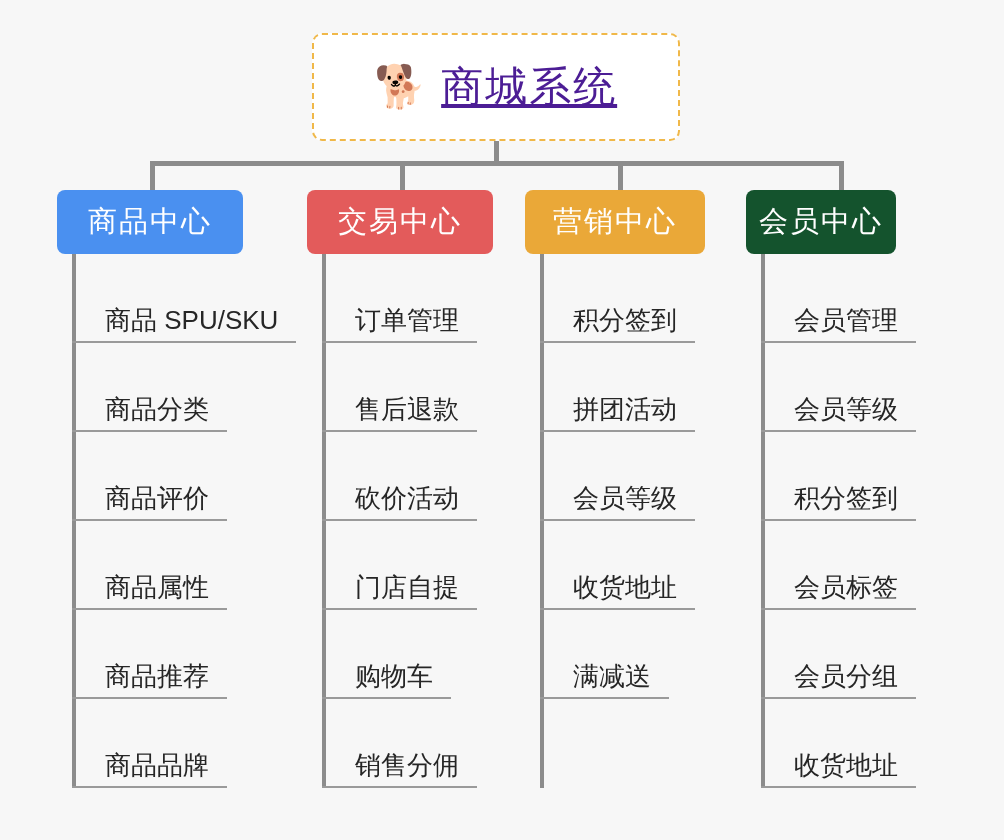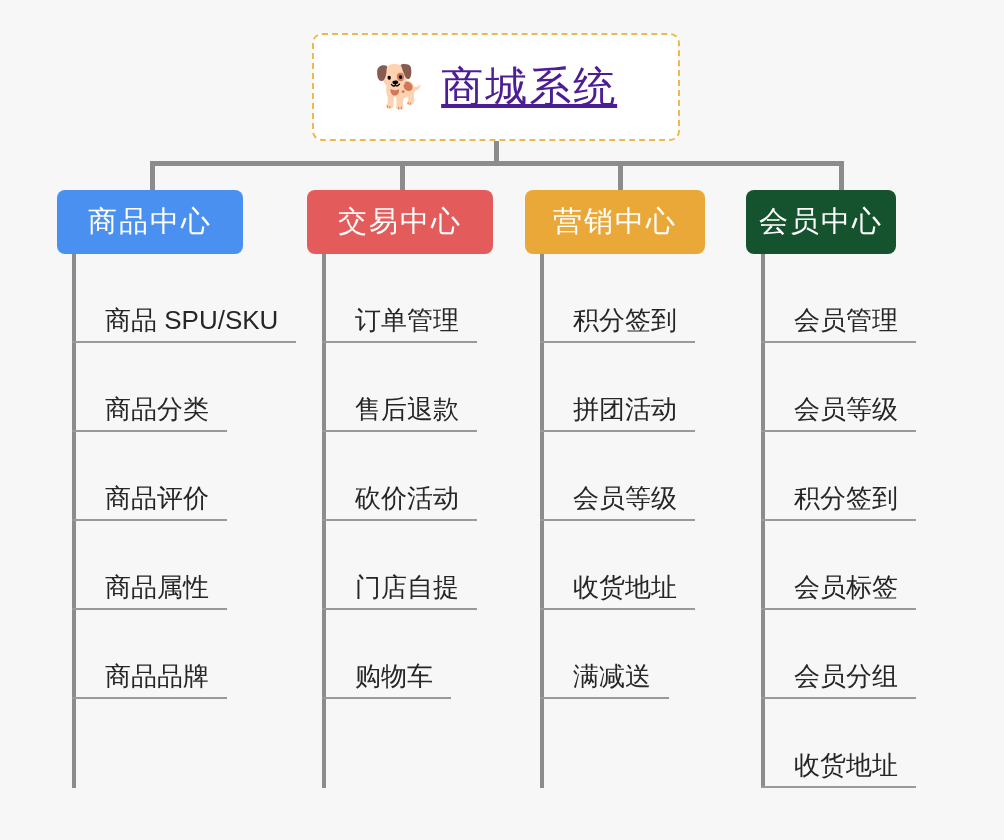--- a/index.html
+++ b/index.html
@@ -154,20 +154,23 @@
           <div class="leaf">
             <div class="leaf-inner"><span class="leaf-label">商品分类</span></div>
           </div>
           <div class="leaf">
             <div class="leaf-inner"><span class="leaf-label">商品评价</span></div>
           </div>
           <div class="leaf">
             <div class="leaf-inner"><span class="leaf-label">商品属性</span></div>
           </div>
           <div class="leaf">
+            <div class="leaf-inner"><span class="leaf-label">商品推荐</span></div>
+          </div>
+          <div class="leaf">
             <div class="leaf-inner"><span class="leaf-label">商品品牌</span></div>
           </div>
         </div>
       </div>
       <div class="column" style="left: 307px; width: 186px;">
         <div class="cat-box" style="background: rgb(227, 91, 91); width: 186px;">
           <span>交易中心</span>
         </div>
         <div class="branch">
           <div class="spine" style="height: 534px;"></div>
@@ -179,20 +182,23 @@
           </div>
           <div class="leaf">
             <div class="leaf-inner"><span class="leaf-label">砍价活动</span></div>
           </div>
           <div class="leaf">
             <div class="leaf-inner"><span class="leaf-label">门店自提</span></div>
           </div>
           <div class="leaf">
             <div class="leaf-inner"><span class="leaf-label">购物车</span></div>
           </div>
+          <div class="leaf">
+            <div class="leaf-inner"><span class="leaf-label">销售分佣</span></div>
+          </div>
         </div>
       </div>
       <div class="column" style="left: 525px; width: 186px;">
         <div class="cat-box" style="background: rgb(234, 168, 56); width: 180px;">
           <span>营销中心</span>
         </div>
         <div class="branch">
           <div class="spine" style="height: 534px;"></div>
           <div class="leaf">
             <div class="leaf-inner"><span class="leaf-label">积分签到</span></div>

